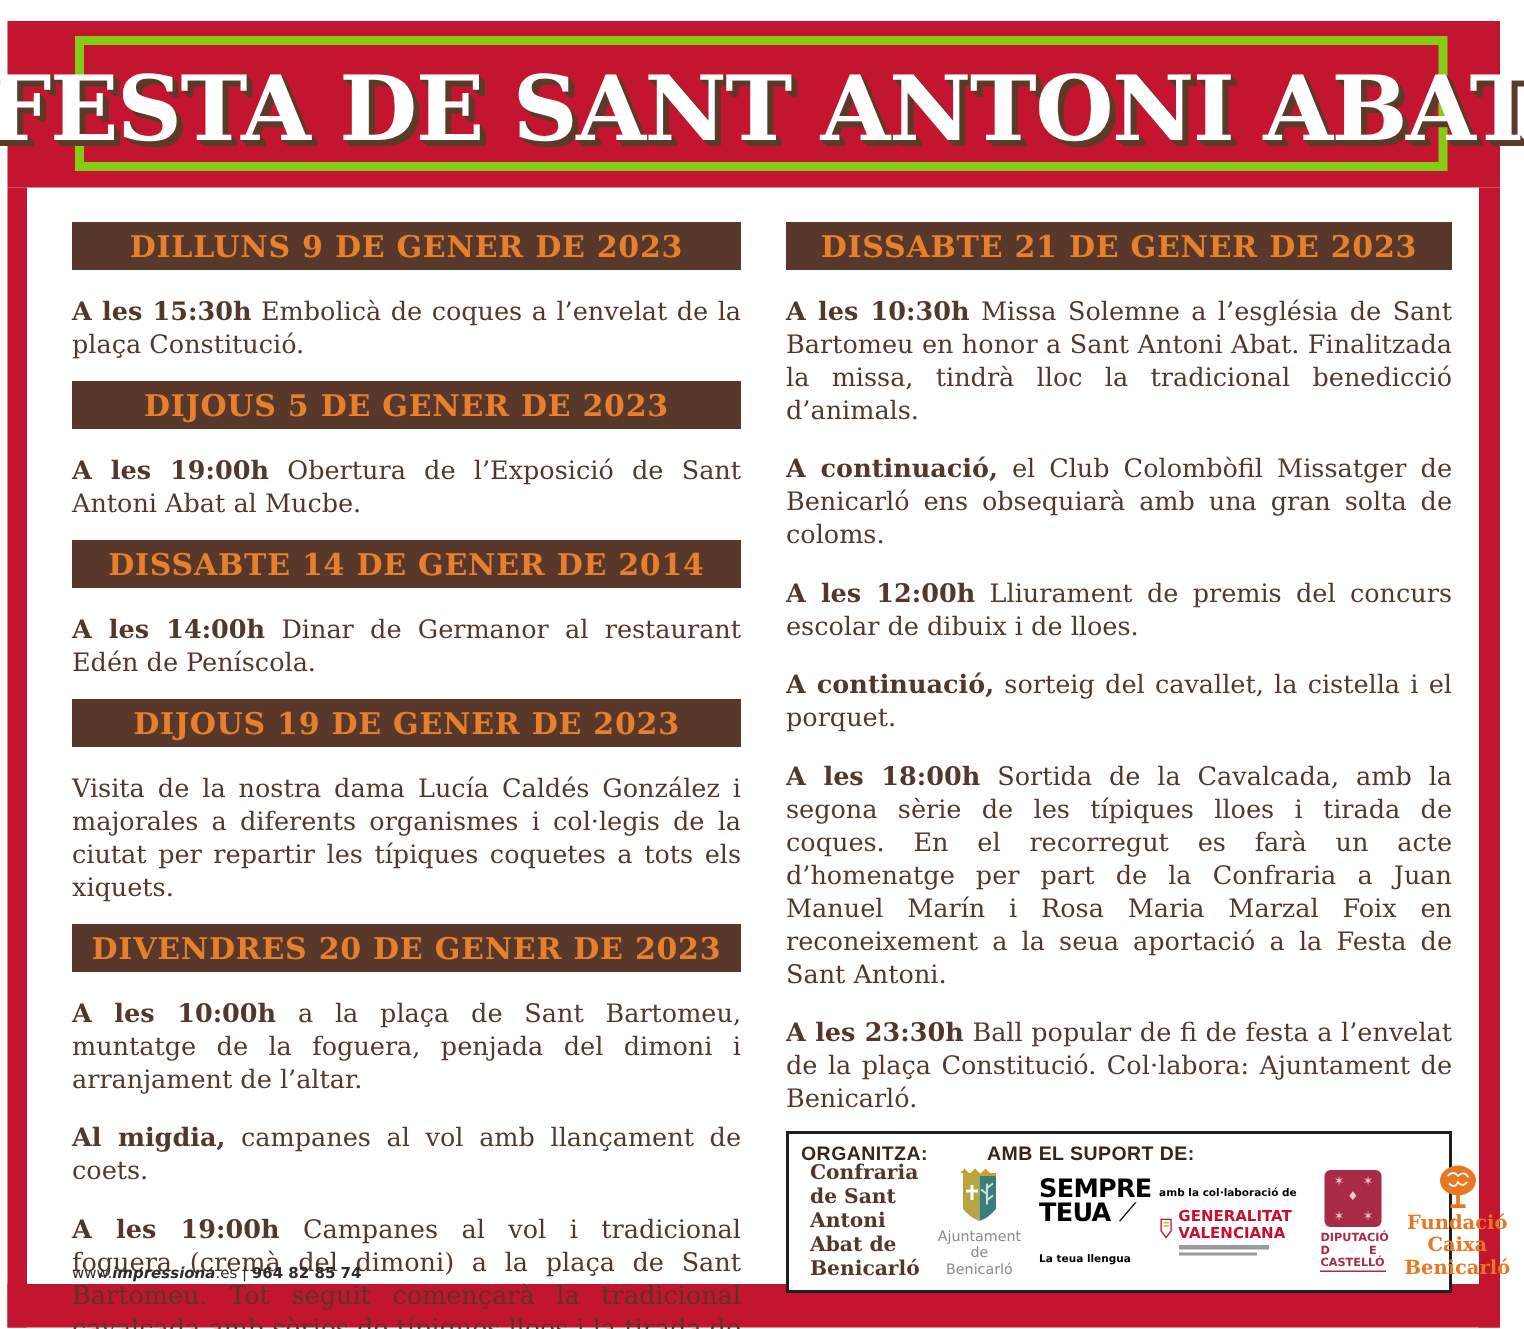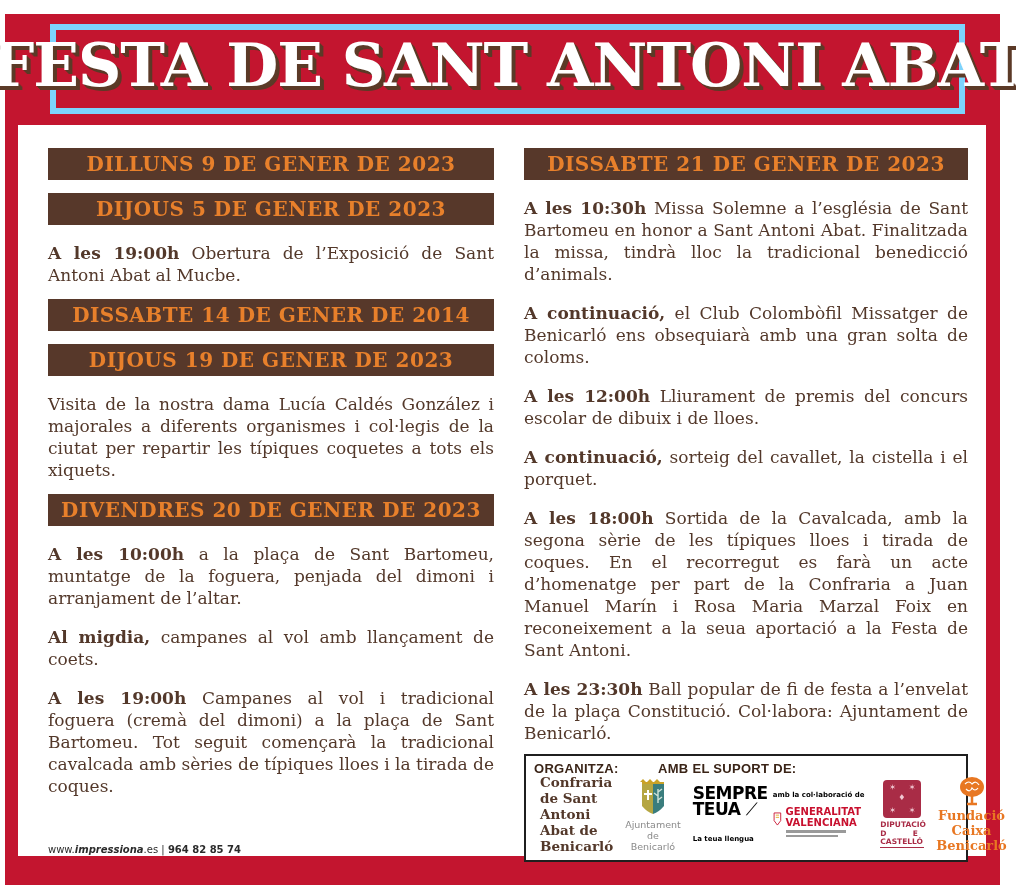--- a/index.html
+++ b/index.html
@@ -5,22 +5,22 @@
   html,body{margin:0;padding:0;}
   body{width:1016px;height:886px;position:relative;background:#fff;font-family:"DejaVu Serif","Liberation Serif",serif;overflow:hidden;}
   .abs{position:absolute;}
   
   .band-top{left:5px;top:14px;width:995px;height:111px;background:var(--red);}
   .strip-left{left:5px;top:125px;width:13px;height:760px;background:var(--red);}
   .strip-right{left:986px;top:125px;width:14px;height:760px;background:var(--red);}
   .band-bottom{left:5px;top:856px;width:995px;height:29px;background:var(--red);}
   :root{--red:#c3152f;--brown:#57382a;--orange:#e8802b;--pink:#e77f9f;}
   
-  .title-banner{left:45px;top:10px;width:903px;height:78px;border:6px solid #7dd3fc;background:var(--red);
-    display:flex;align-items:flex-start;justify-content:center;}
+  .title-banner{left:45px;top:10px;width:903px;height:78px;border:6px solid #84cc16;background:var(--red);
+    display:flex;align-items:flex-end;justify-content:center;}
   .title-banner h1{margin:0;font-size:60px;font-weight:bold;color:#fff;white-space:nowrap;letter-spacing:-1px;
     text-shadow:3px 3px 0 #5b3a27,1px 1px 0 #5b3a27,2px 2px 0 #5b3a27,4px 4px 0 #5b3a27;}
   
   .col{width:446px;}
   .col-left{left:48px;top:148px;}
   .col-right{left:524px;top:148px;width:444px;}
   .sec-h{background:var(--brown);color:var(--orange);font-weight:bold;font-size:20px;height:32px;line-height:32px;
     text-align:center;letter-spacing:0.5px;margin:13px 0 0 0;}
   .sec-h:first-child{margin-top:0;}
   .col p{margin:17px 0 0 0;font-size:17px;line-height:22px;color:#53382a;text-align:justify;}
@@ -63,23 +63,25 @@
   <div class="abs title-banner">
     <h1>FESTA DE SANT ANTONI ABAT</h1>
   </div>
 </div>
 <div class="abs strip-left"></div>
 <div class="abs strip-right"></div>
 <div class="abs band-bottom"></div>
 
 <div class="abs col col-left">
   <div class="sec-h">DILLUNS 9 DE GENER DE 2023</div>
+  <p><b>A les 15:30h</b><span> Embolicà de coques a l’envelat de la plaça Constitució.</span></p>
   <div class="sec-h">DIJOUS 5 DE GENER DE 2023</div>
   <p><b>A les 19:00h</b><span> Obertura de l’Exposició de Sant Antoni Abat al Mucbe.</span></p>
   <div class="sec-h">DISSABTE 14 DE GENER DE 2014</div>
+  <p><b>A les 14:00h</b><span> Dinar de Germanor al restaurant Edén de Peníscola.</span></p>
   <div class="sec-h">DIJOUS 19 DE GENER DE 2023</div>
   <p><b></b><span>Visita de la nostra dama Lucía Caldés González i majorales a diferents organismes i col·legis de la ciutat per repartir les típiques coquetes a tots els xiquets.</span></p>
   <div class="sec-h">DIVENDRES 20 DE GENER DE 2023</div>
   <p><b>A les 10:00h</b><span> a la plaça de Sant Bartomeu, muntatge de la foguera, penjada del dimoni i arranjament de l’altar.</span></p>
   <p><b>Al migdia,</b><span> campanes al vol amb llançament de coets.</span></p>
   <p><b>A les 19:00h</b><span> Campanes al vol i tradicional foguera (cremà del dimoni) a la plaça de Sant Bartomeu. Tot seguit començarà la tradicional cavalcada amb sèries de típiques lloes i la tirada de coques.</span></p>
 </div>
 
 <div class="abs col col-right">
   <div class="sec-h">DISSABTE 21 DE GENER DE 2023</div>

